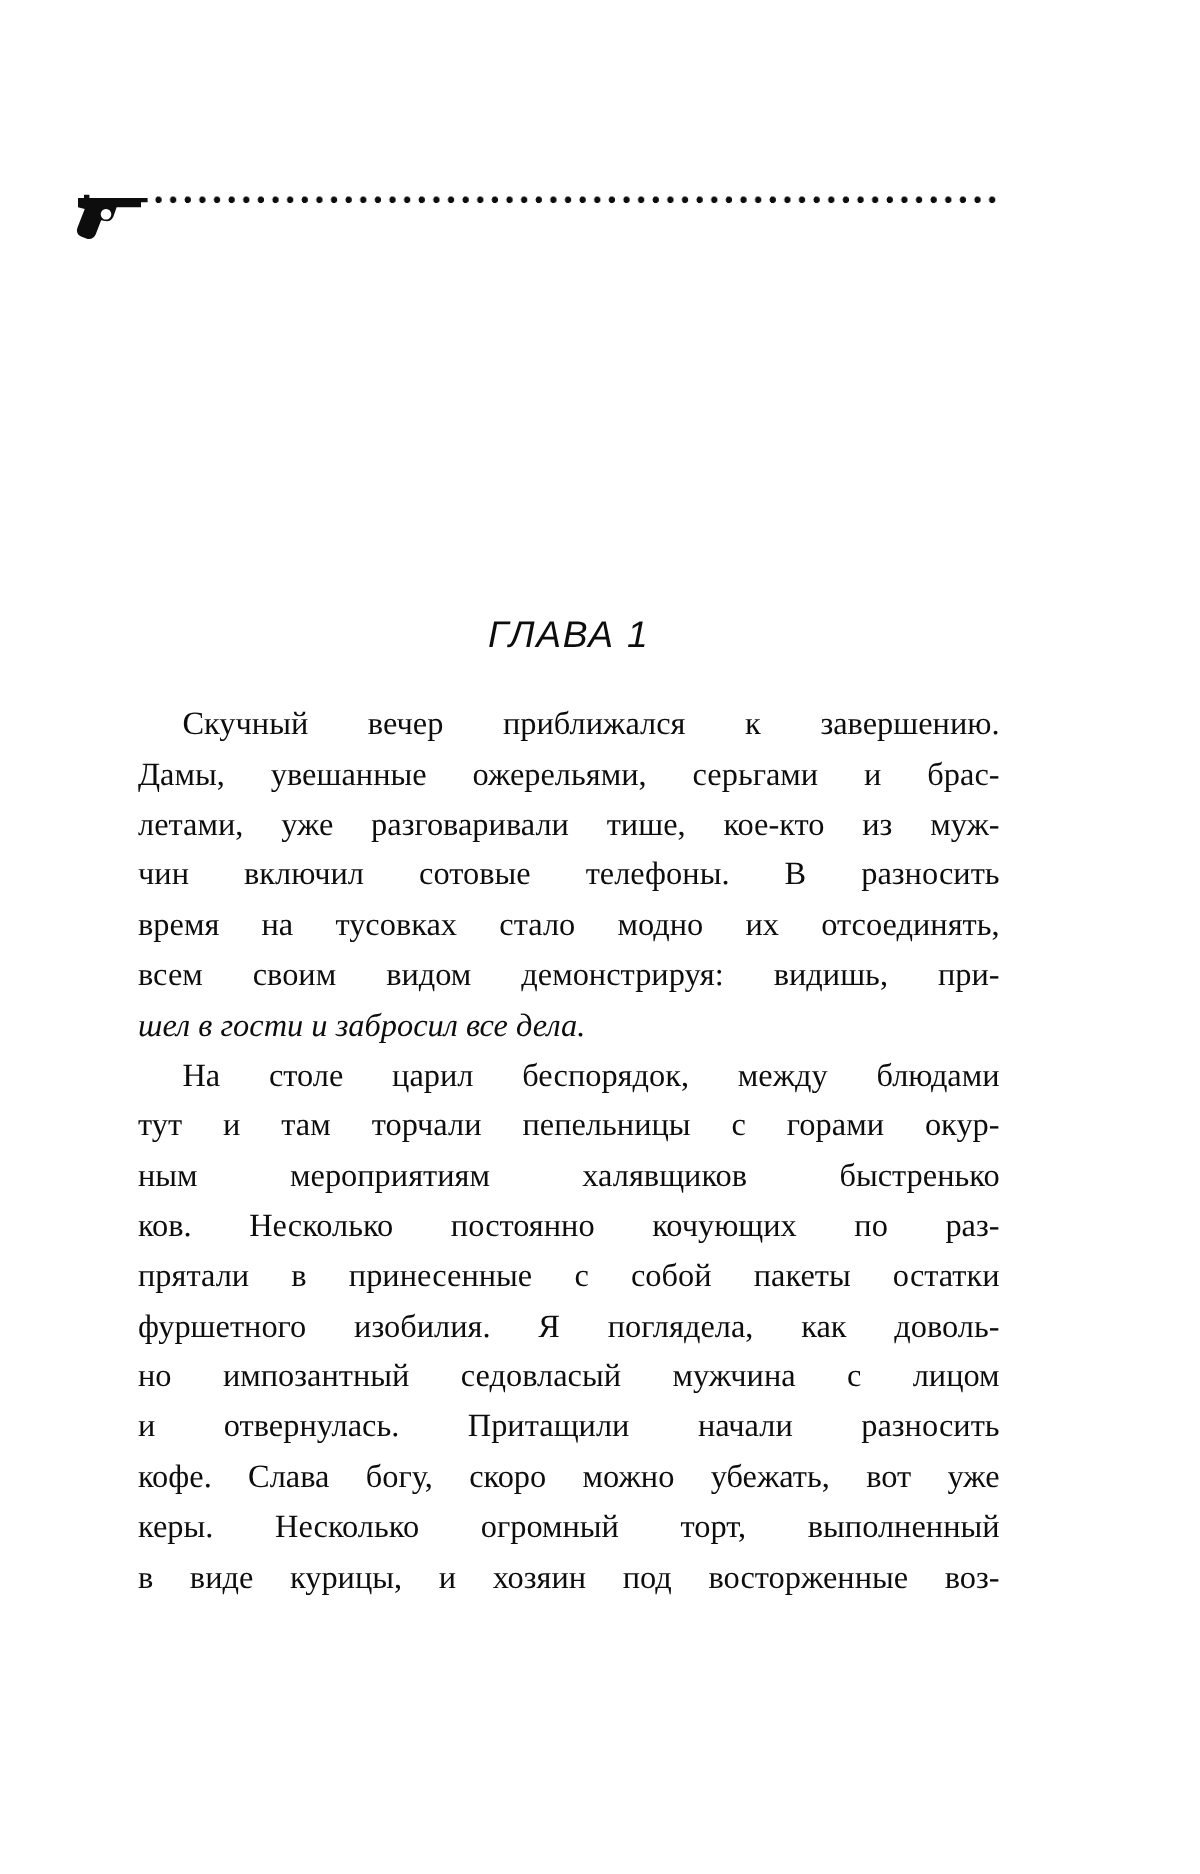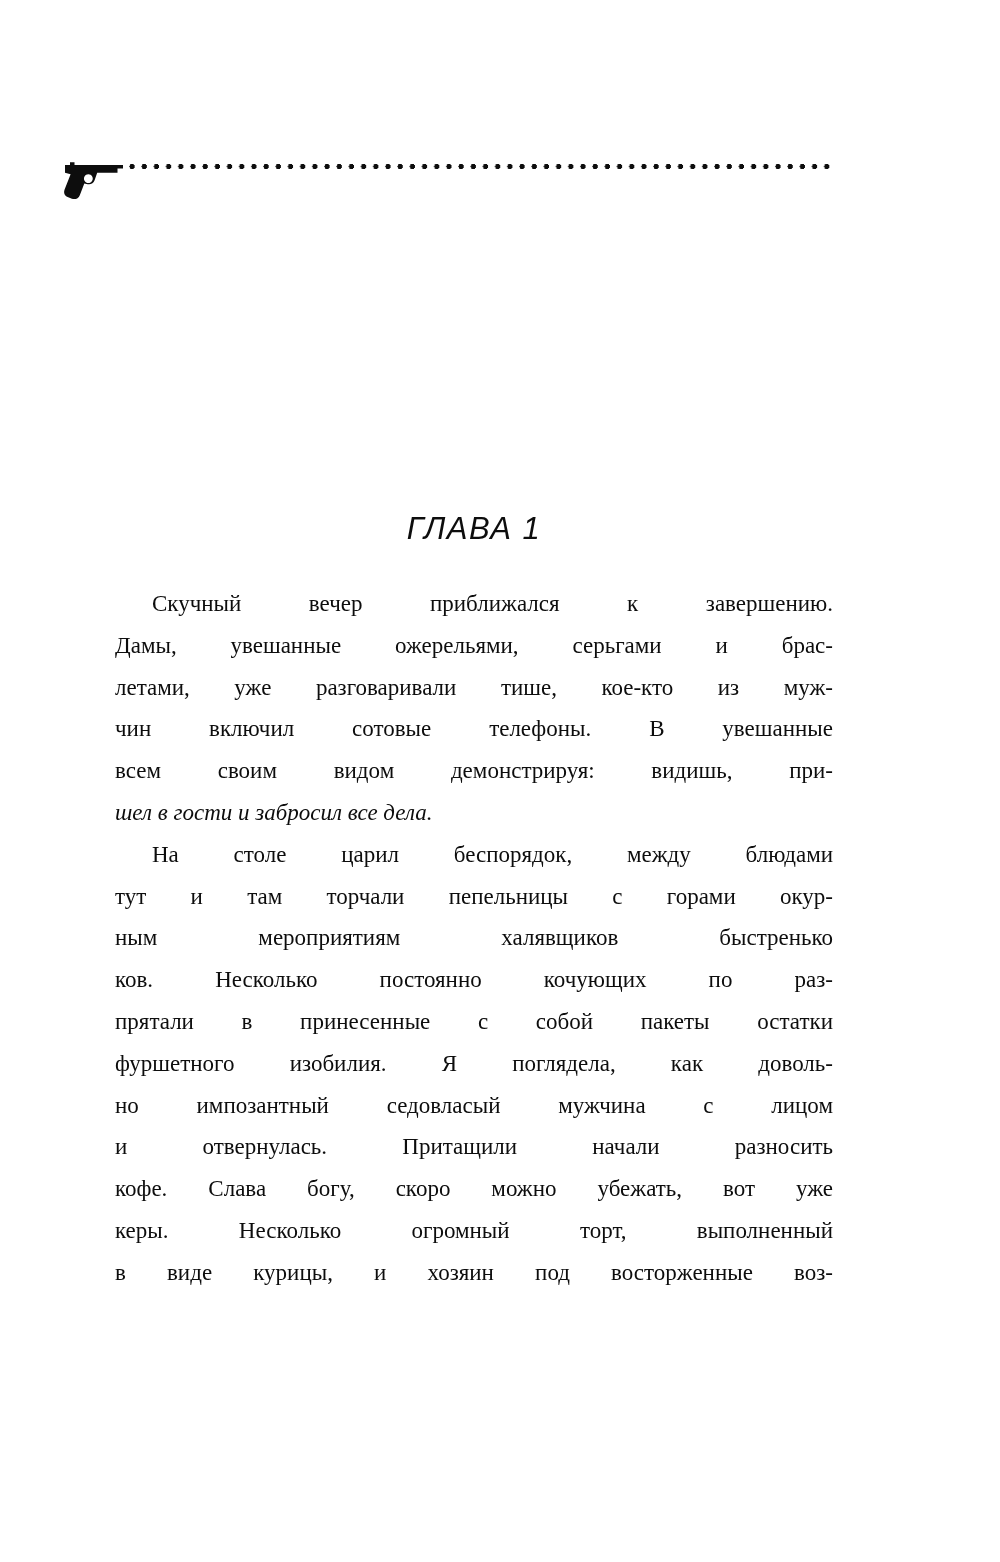--- a/index.html
+++ b/index.html
@@ -52,21 +52,21 @@
     color: #0d0d0d;
     white-space: pre;
   }
   
   .body-text {
     position: absolute;
     top: 583px;
     left: 115px;
     width: 718px;
     font-family: "Liberation Serif", "DejaVu Serif", serif;
-    font-size: 23px;
+    font-size: 27px;
     line-height: 41.8px;
     color: #0d0d0d;
   }
   .text-line {
     text-align: justify;
     text-align-last: justify;
     height: 41.8px;
     overflow: visible;
     white-space: normal;
   }
@@ -91,21 +91,22 @@
     </span>
     <span class="dotted-line"></span>
   </div>
 
   <div class="chapter-title">ГЛАВА 1</div>
 
   <div class="body-text">
     <div class="text-line para-start">Скучный вечер приближался к завершению.</div>
     <div class="text-line">Дамы, увешанные ожерельями, серьгами и брас-</div>
     <div class="text-line">летами, уже разговаривали тише, кое-кто из муж-</div>
-    <div class="text-line">чин включил сотовые телефоны. В увешанные</div>
+    <div class="text-line">чин включил сотовые телефоны. В разносить</div>
+    <div class="text-line">время на тусовках стало модно их отсоединять,</div>
     <div class="text-line">всем своим видом демонстрируя: видишь, при-</div>
     <div class="text-line para-end">шел в гости и забросил все дела.</div>
     <div class="text-line para-start">На столе царил беспорядок, между блюдами</div>
     <div class="text-line">тут и там торчали пепельницы с горами окур-</div>
     <div class="text-line">ным мероприятиям халявщиков быстренько</div>
     <div class="text-line">ков. Несколько постоянно кочующих по раз-</div>
     <div class="text-line">прятали в принесенные с собой пакеты остатки</div>
     <div class="text-line">фуршетного изобилия. Я поглядела, как доволь-</div>
     <div class="text-line">но импозантный седовласый мужчина с лицом</div>
     <div class="text-line">и отвернулась. Притащили начали разносить</div>

